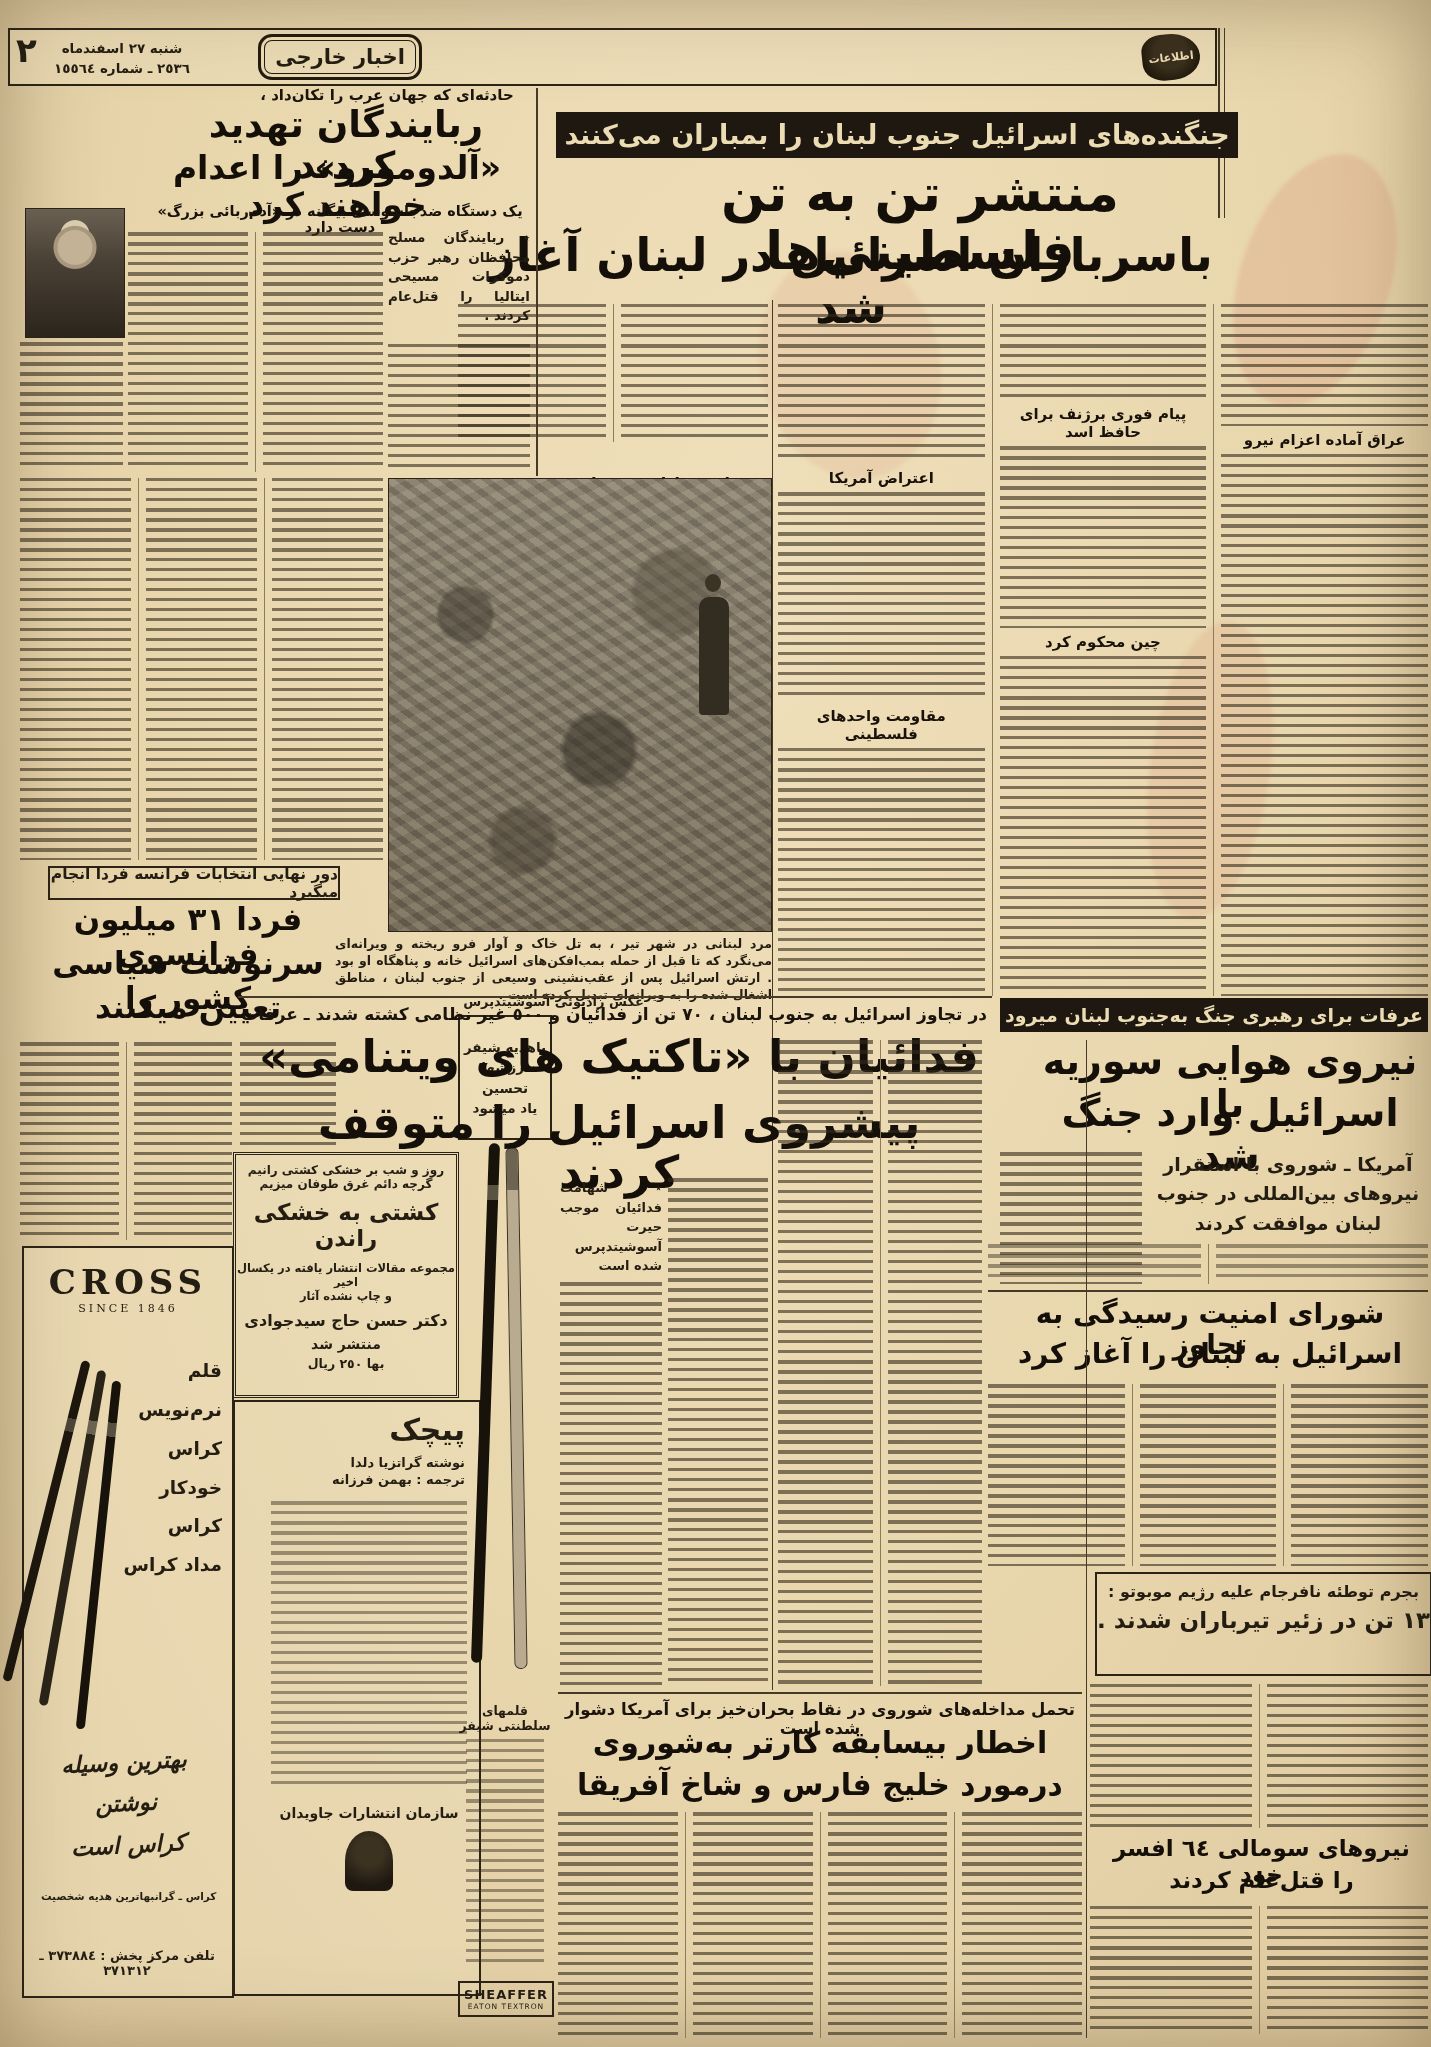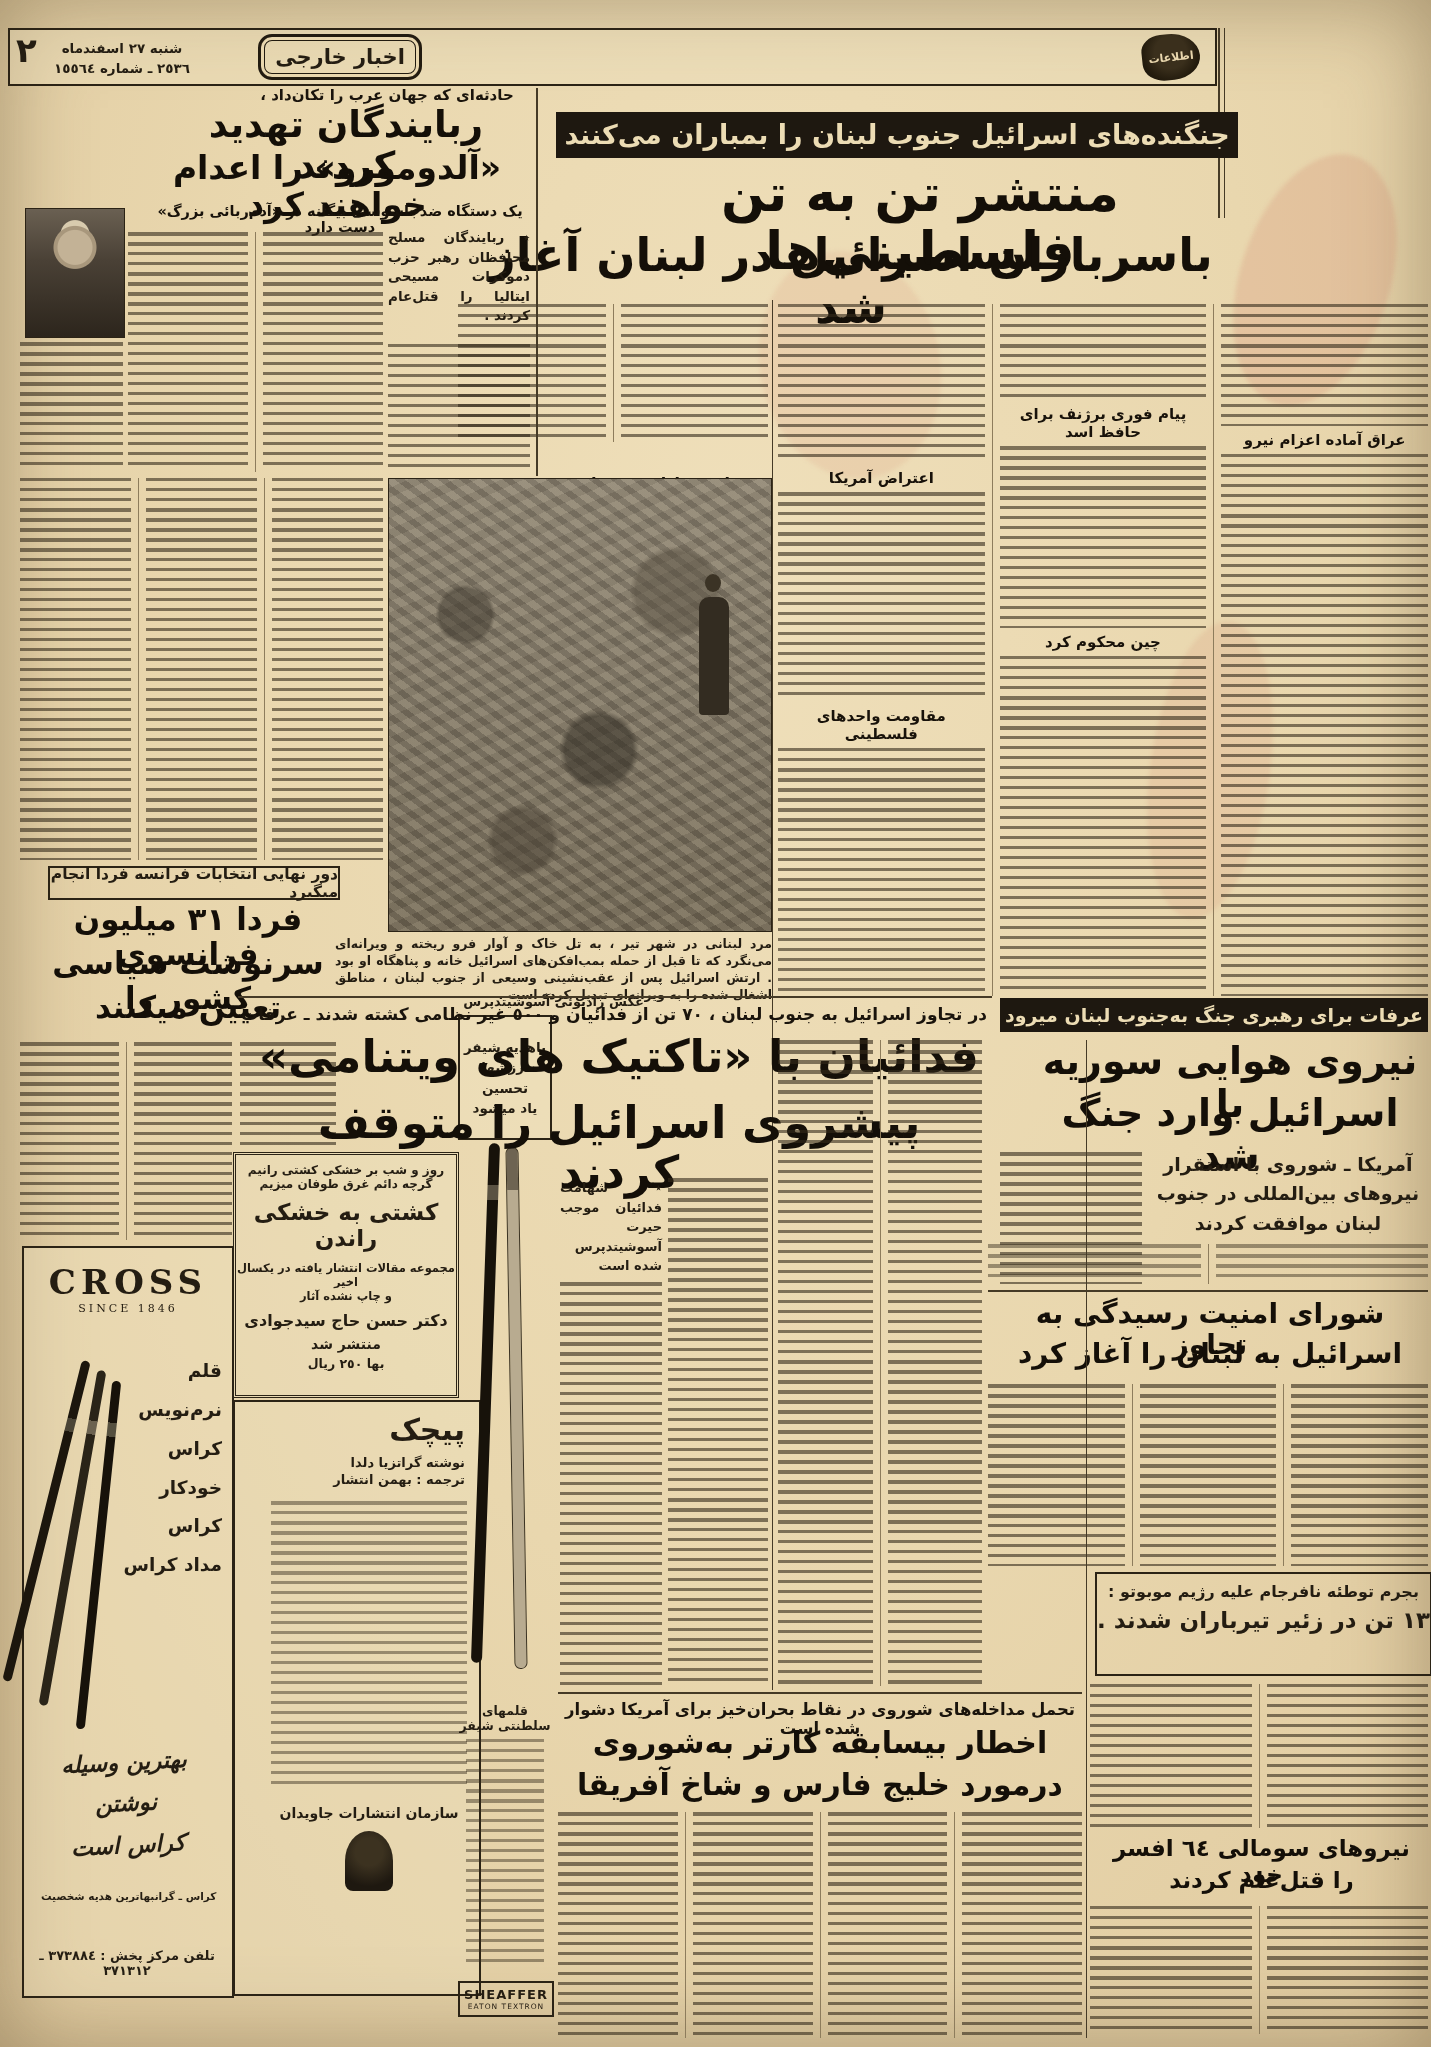--- a/index.html
+++ b/index.html
@@ -192,21 +192,21 @@
     <div style="margin-top:10px;font-size:11.5px;font-weight:bold;">مجموعه مقالات انتشار یافته در یکسال اخیر</div>
     <div style="font-size:11.5px;font-weight:bold;">و چاپ نشده آثار</div>
     <div style="margin-top:8px;font-size:16px;font-weight:bold;">دکتر حسن حاج سیدجوادی</div>
     <div style="margin-top:6px;font-size:14px;font-weight:bold;">منتشر شد</div>
     <div style="margin-top:4px;font-size:12.5px;font-weight:bold;">بها ٢٥٠ ریال</div>
   </div>
 
   <div class="s box" style="left:233px;top:1400px;width:220px;height:592px;background:rgba(240,228,196,.3);padding-left:24px;">
     <div style="margin:10px 14px 0 0;font-size:30px;font-weight:bold;">پیچک</div>
     <div style="margin:8px 14px 0 0;font-size:13px;font-weight:bold;">نوشته گراتزیا دلدا</div>
-    <div style="margin:2px 14px 0 0;font-size:13px;font-weight:bold;">ترجمه : بهمن انتشار</div>
+    <div style="margin:2px 14px 0 0;font-size:13px;font-weight:bold;">ترجمه : بهمن فرزانه</div>
     <div class="stripe lt" style="margin:14px 12px 0 12px;height:290px;"></div>
     <div style="margin-top:14px;text-align:center;font-size:14px;font-weight:bold;">سازمان انتشارات جاویدان</div>
     <div style="margin:10px auto 0 auto;width:48px;height:60px;background:radial-gradient(circle at 50% 35%, #3c3220 0 30%, #1e1810 75%);border-radius:50% 50% 8px 8px;"></div>
   </div>
 
   <div class="s" style="left:458px;top:1015px;width:94px;height:1025px;">
     <div class="box" style="padding:20px 2px;text-align:center;font-size:13.5px;font-weight:bold;line-height:1.5;background:rgba(240,228,196,.35);">
       <div>باهدیه شیفر</div>
       <div>ارزشها تحسین</div>
       <div>یاد میشود</div>

